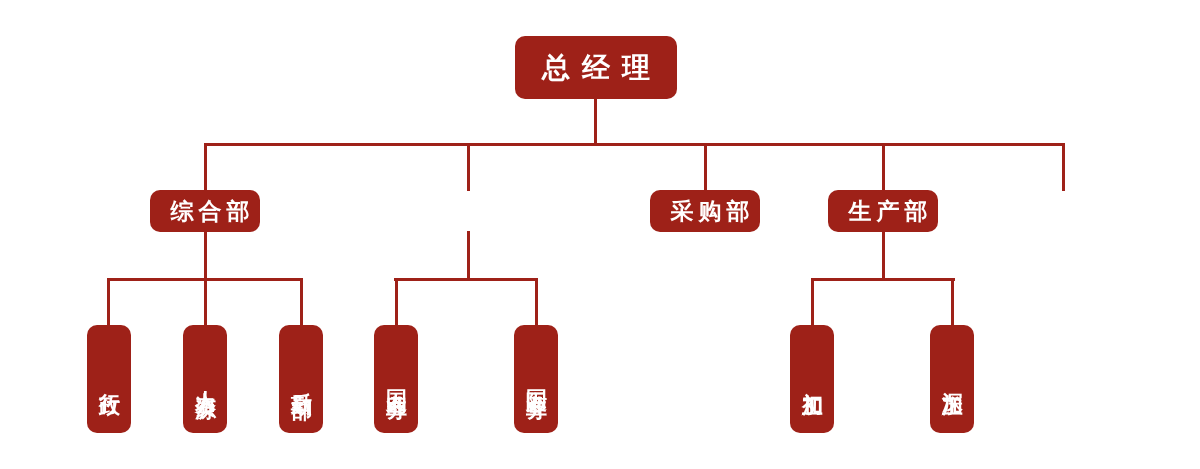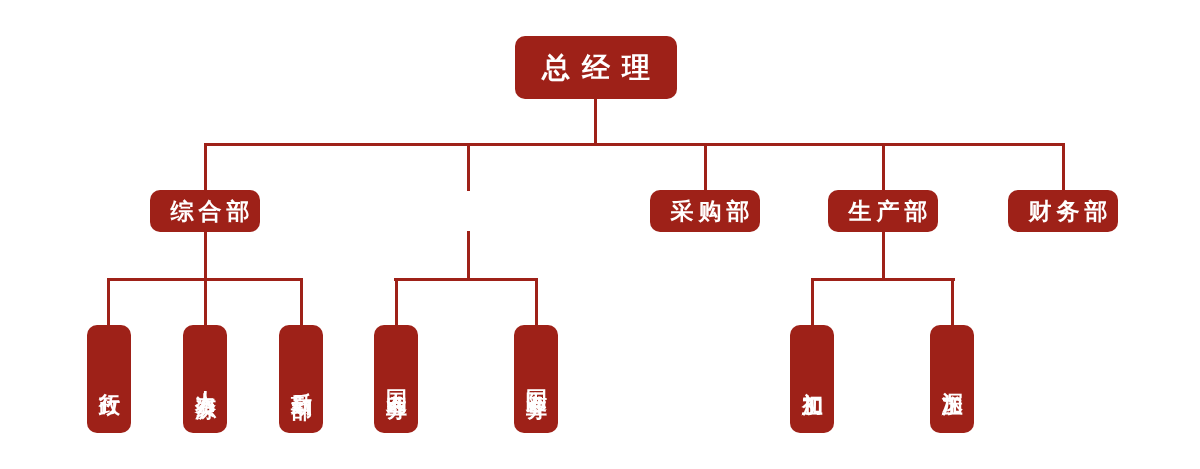--- a/index.html
+++ b/index.html
@@ -85,21 +85,20 @@
   <div class="line" style="left:882px; top:231px; width:3px; height:49px;"></div>
   <div class="line" style="left:811px; top:278px; width:144px; height:3px;"></div>
   <div class="line" style="left:811px; top:278px; width:3px; height:49px;"></div>
   <div class="line" style="left:951px; top:278px; width:3px; height:49px;"></div>
 
   <div class="node root" style="left:515px; top:36px;">总经理</div>
 
   <div class="node dept" style="left:150px; top:190px;">综合部</div>
   <div class="node dept" style="left:828px; top:190px;">生产部</div>
   <div class="node dept" style="left:650px; top:190px;">采购部</div>
-  <div class="node dept" style="left:1008px; top:190px;">财务部</div>
 
   <div class="node leaf" style="left:87px; top:325px;">
     <span class="vtext">行政</span>
   </div>
   <div class="node leaf" style="left:183px; top:325px;">
     <span class="vtext">人力资源</span>
   </div>
   <div class="node leaf" style="left:279px; top:325px;">
     <span class="vtext">后勤部</span>
   </div>

